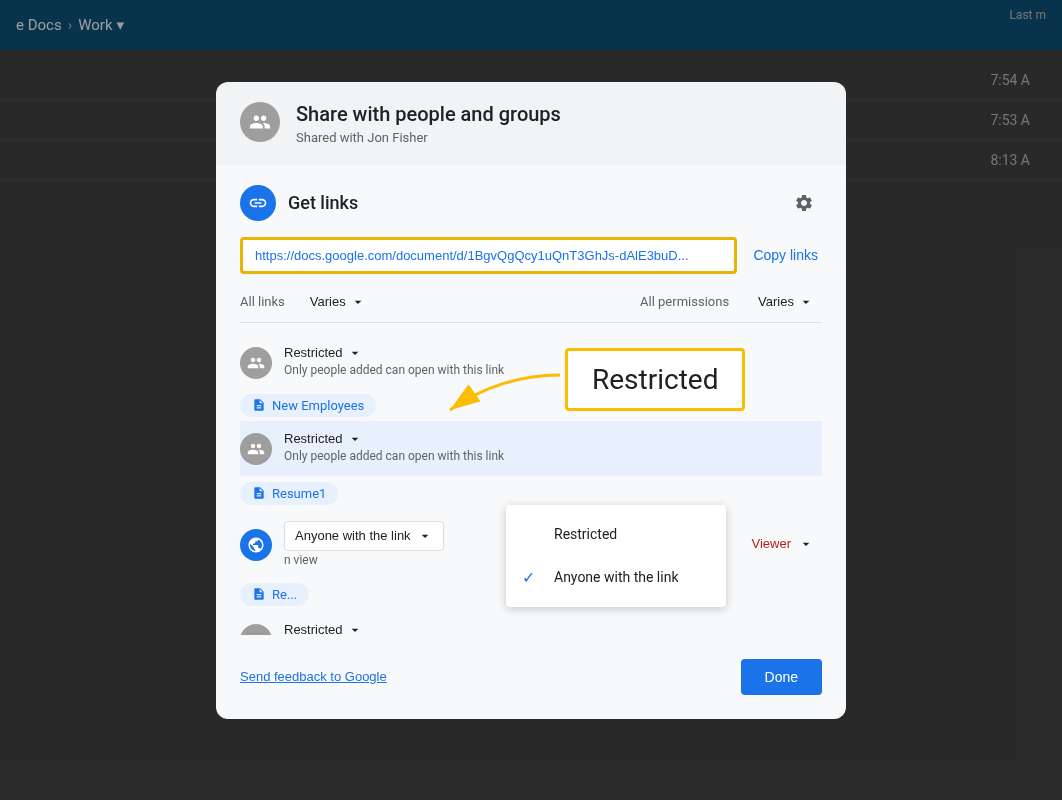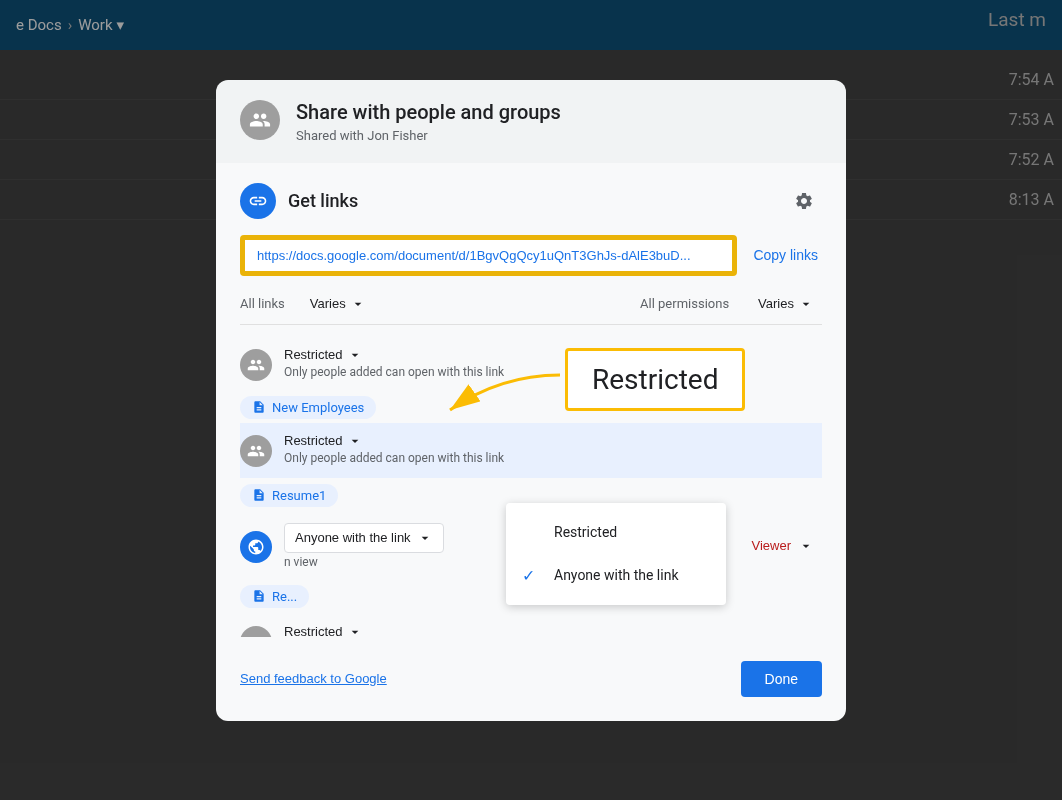--- a/index.html
+++ b/index.html
@@ -43,21 +43,21 @@
       gap: 4px;
       cursor: pointer;
       color: #e0e0e0;
     }
 
     .last-modified {
       position: absolute;
       top: 8px;
       right: 16px;
       color: #aaa;
-      font-size: 19px;
+      font-size: 12px;
       margin-left: 10px;
     }
 
     
     .bg-list {
       position: absolute;
       top: 60px;
       left: 0;
       width: 100%;
     }
@@ -67,23 +67,23 @@
       border-bottom: 1px solid #444;
       display: flex;
       align-items: center;
       padding: 0 16px;
       color: #aaa;
       font-size: 13px;
     }
 
     .bg-timestamp {
       position: absolute;
-      right: 8px;
+      right: 32px;
       color: #aaa;
-      font-size: 16px;
+      font-size: 14px;
     }
 
     
     .modal-overlay {
       position: absolute;
       top: 0;
       left: 0;
       width: 100%;
       height: 100%;
       background: rgba(0,0,0,0.3);
@@ -191,21 +191,21 @@
     .url-bar {
       display: flex;
       align-items: center;
       gap: 12px;
       margin-bottom: 16px;
     }
 
     .url-input {
       flex: 1;
       padding: 8px 12px;
-      border: 5px solid #eab308;
+      border: 3px solid #eab308;
       border-radius: 4px;
       font-size: 13px;
       color: #1a73e8;
       background: white;
       cursor: pointer;
     }
 
     .copy-links-btn {
       color: #1a73e8;
       font-size: 14px;
@@ -511,23 +511,20 @@
 </div>
 
 <div class="bg-list">
   <div class="bg-list-item">
     <span class="bg-timestamp">7:54 A</span>
   </div>
   <div class="bg-list-item">
     <span class="bg-timestamp">7:53 A</span>
   </div>
   <div class="bg-list-item">
-    <span class="bg-timestamp">7:52 A</span>
-  </div>
-  <div class="bg-list-item">
     <span class="bg-timestamp">8:13 A</span>
   </div>
 </div>
 
 <div class="modal-overlay">
 
   <div class="share-top">
     <div class="share-icon-circle">
       <svg width="22" height="22" viewBox="0 0 24 24">
           <path d="M16 11c1.66 0 2.99-1.34 2.99-3S17.66 5 16 5c-1.66 0-3 1.34-3 3s1.34 3 3 3zm-8 0c1.66 0 2.99-1.34 2.99-3S9.66 5 8 5C6.34 5 5 6.34 5 8s1.34 3 3 3zm0 2c-2.33 0-7 1.17-7 3.5V19h14v-2.5c0-2.33-4.67-3.5-7-3.5zm8 0c-.29 0-.62.02-.97.05 1.16.84 1.97 1.97 1.97 3.45V19h6v-2.5c0-2.33-4.67-3.5-7-3.5z"></path>

